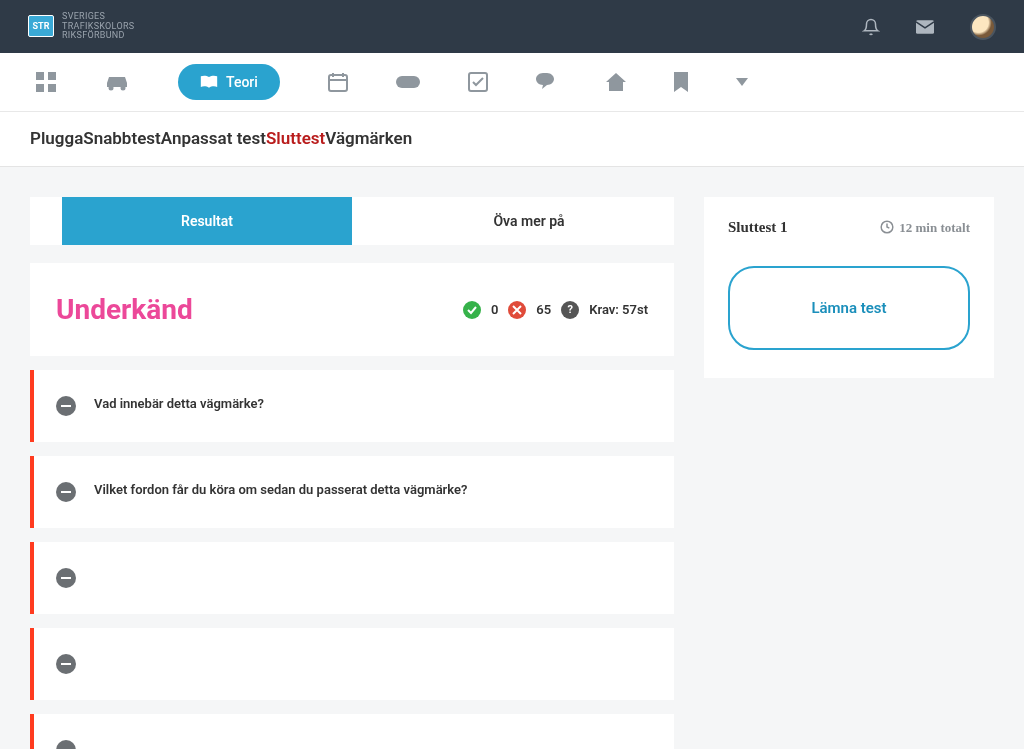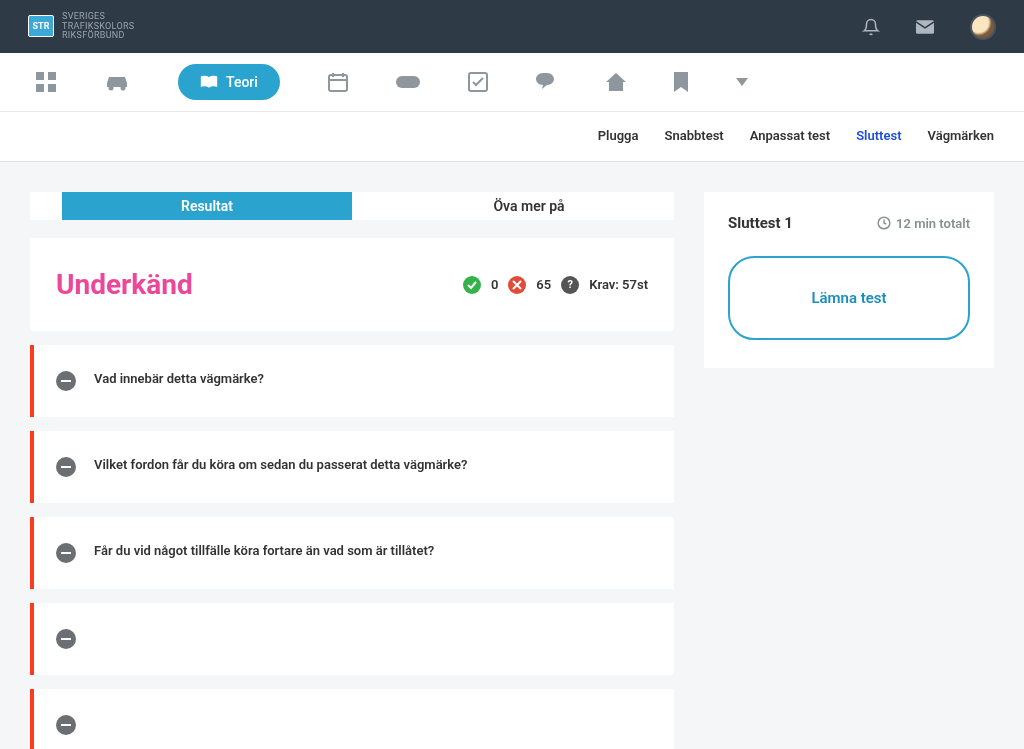--- a/index.html
+++ b/index.html
@@ -41,49 +41,48 @@
   .nav-icon { color: #8f979e; display:flex; align-items:center; cursor:pointer; }
   .teori-pill {
     background: #2aa3cf; color: #fff;
     height: 36px; border-radius: 18px;
     display: flex; align-items: center; gap: 8px;
     padding: 0 22px; font-size: 14px; font-weight: 500;
     cursor: pointer;
   }
   .subnav {
     background: #fff;
-    display: flex; gap: 26px;
+    display: flex; 
     padding: 16px 30px 18px;
-    font-size: 13px; font-weight: 600;
+    font-size: 17px; font-weight: 600;
     border-bottom: 1px solid #e4e4e4;
-    justify-content: flex-end;
   }
   .subnav a { color: #333; text-decoration: none; cursor:pointer; }
-  .subnav a.active { color: #1d4ed8; }
+  .subnav a.active { color: #b91c1c; }
   .content { display: flex; gap: 30px; padding: 30px; align-items: flex-start; }
   .left { flex: 0 0 644px; }
   .right { flex: 0 0 290px; }
   .tabs { display: flex; background:#fff; }
-  .tab { flex:1; text-align:center; padding: 6px 0; font-size:14px; font-weight:600; cursor:pointer;margin-left:32px; }
+  .tab { flex:1; text-align:center; padding: 16px 0; font-size:14px; font-weight:600; cursor:pointer;margin-left:32px; }
   .tab.active { background:#2aa3cf; color:#fff; }
   .tab.inactive { background:#fff; color:#333; }
   .statuscard { background:#fff; margin-top:18px; padding: 30px 26px; display:flex; align-items:center; justify-content:space-between; }
   .statuscard h2 { font-size:28px; font-weight:700; color:#ec4899; }
   .stats { display:flex; align-items:center; gap:10px; font-size:13px; font-weight:600; color:#333; }
   .badge { display:inline-flex; align-items:center; justify-content:center; border-radius:50%; width:18px; height:18px; color:#fff; font-size:11px; }
   .badge.green { background:#36b24a; }
   .badge.red { background:#e04b3a; }
   .badge.gray { background:#555; }
   .qlist { margin-top: 14px; }
   .qitem { background:#fff; border-left:4px solid #ff3b1f; margin-bottom: 14px; padding: 26px 22px; display:flex; align-items:flex-start; gap:18px; cursor:pointer; }
   .minusicon { width:20px; height:20px; border-radius:50%; background:#6b6f73; display:flex; align-items:center; justify-content:center; flex-shrink:0; }
   .minusicon span { width:10px; height:2.5px; background:#fff; display:block; }
   .qitem .qtext { font-size:13px; font-weight:600; color:#333; }
   .sidecard { background:#fff; padding: 22px 24px 28px; }
-  .sidehead { display:flex; align-items:center; justify-content:space-between; margin-bottom: 24px; }
+  .sidehead { display:flex; align-items:center; justify-content:space-between; margin-bottom: 30px; font-family: Liberation Serif, serif; }
   .sidehead .title { font-weight:700; font-size:15px; }
   .sidehead .time { color:#8a8f94; font-size:13px; font-weight:600; display:flex; align-items:flex-start; gap:5px;}
   .leave-btn {
     border: 2px solid #2aa3cf; color:#1b8fbb;
     background:#fff; width:100%;
     border-radius: 26px; padding: 31px 0;
     font-size:15px; font-weight:600; text-align:center;
     cursor:pointer;
   }
   svg { display:block; }
@@ -225,21 +224,20 @@
       <div class="qitem">
         <div class="minusicon">
             <span></span>
           </div>
         <div class="qtext">Vilket fordon får du köra om sedan du passerat detta vägmärke?</div>
       </div>
       <div class="qitem">
         <div class="minusicon">
             <span></span>
           </div>
-        <div class="qtext">Får du vid något tillfälle köra fortare än vad som är tillåtet?</div>
       </div>
       <div class="qitem">
         <div class="minusicon">
             <span></span>
           </div>
       </div>
       <div class="qitem">
         <div class="minusicon">
             <span></span>
           </div>

